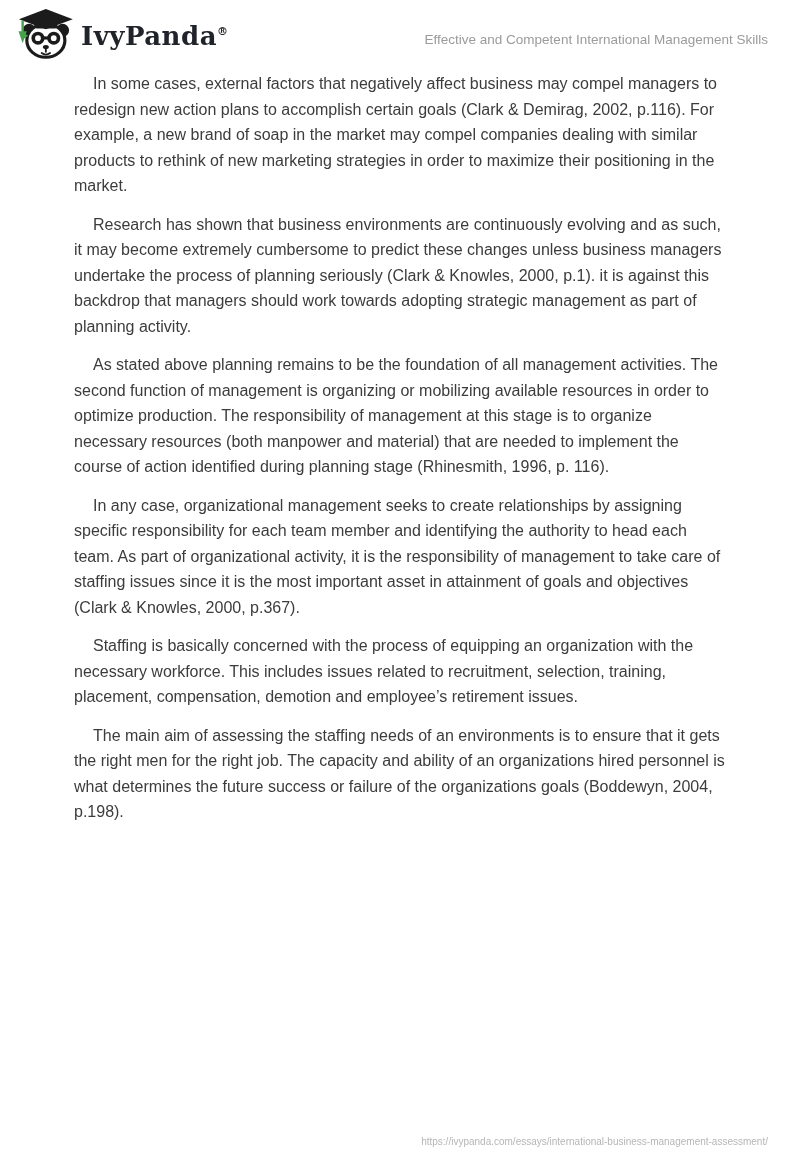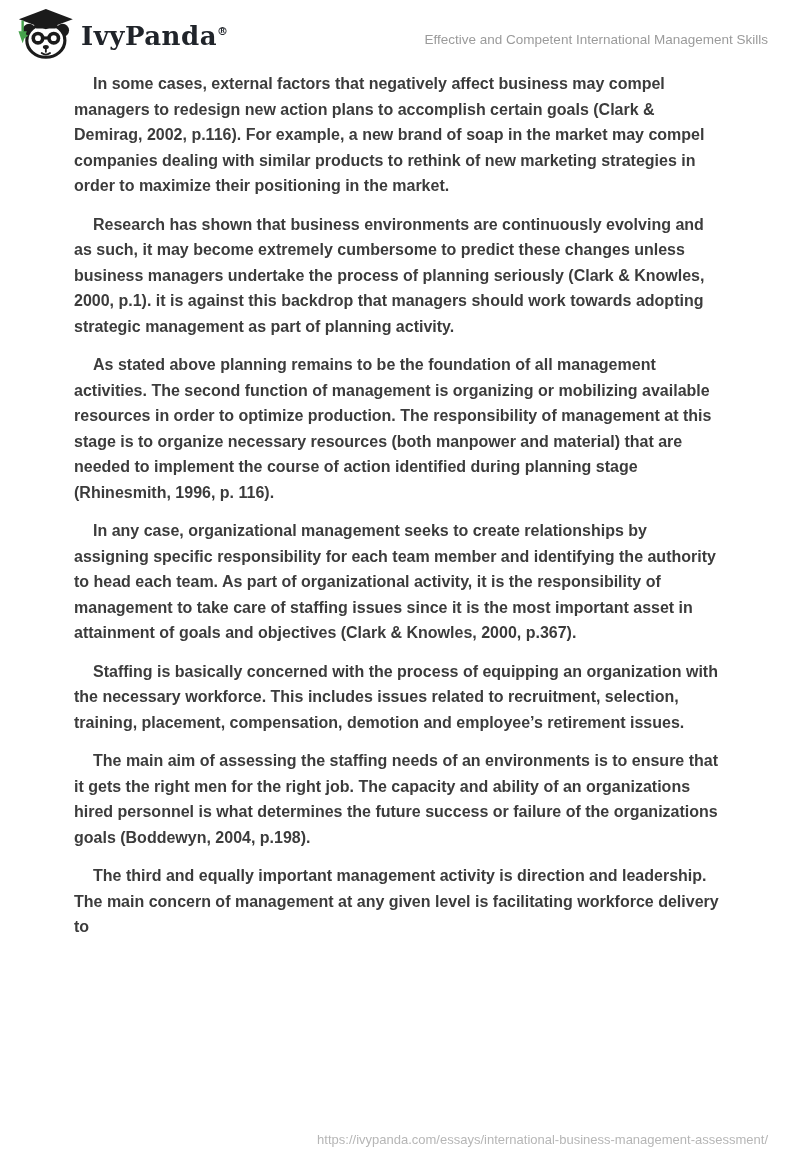--- a/index.html
+++ b/index.html
@@ -44,26 +44,26 @@
     top:71px; left:74px;
     width:652px;
   }
   .content p {
     font-size:16px;
     line-height:25.5px;
     color:#3c3c3c;
     margin-bottom:13px;
     text-align:left;
   }
-  .content p.indent { text-indent:19px;font-weight:bold; }
+  .content p.indent { text-indent:19px; }
   
   .footer {
     position:absolute;
     right:32px; bottom:13px;
-    font-size:13px;
+    font-size:10px;
     color:#b6b6b6;
   }
 </style>
 </head>
 <body>
 
 <div class="page">
 
   <div class="header">
     <div class="brand">
@@ -94,18 +94,17 @@
     <div class="doc-title">Effective and Competent International Management Skills</div>
   </div>
 
   <div class="content">
     <p class="indent">In some cases, external factors that negatively affect business may compel managers to redesign new action plans to accomplish certain goals (Clark &amp; Demirag, 2002, p.116). For example, a new brand of soap in the market may compel companies dealing with similar products to rethink of new marketing strategies in order to maximize their positioning in the market.</p>
     <p class="indent">Research has shown that business environments are continuously evolving and as such, it may become extremely cumbersome to predict these changes unless business managers undertake the process of planning seriously (Clark &amp; Knowles, 2000, p.1). it is against this backdrop that managers should work towards adopting strategic management as part of planning activity.</p>
     <p class="indent">As stated above planning remains to be the foundation of all management activities. The second function of management is organizing or mobilizing available resources in order to optimize production. The responsibility of management at this stage is to organize necessary resources (both manpower and material) that are needed to implement the course of action identified during planning stage (Rhinesmith, 1996, p. 116).</p>
     <p class="indent">In any case, organizational management seeks to create relationships by assigning specific responsibility for each team member and identifying the authority to head each team. As part of organizational activity, it is the responsibility of management to take care of staffing issues since it is the most important asset in attainment of goals and objectives (Clark &amp; Knowles, 2000, p.367).</p>
     <p class="indent">Staffing is basically concerned with the process of equipping an organization with the necessary workforce. This includes issues related to recruitment, selection, training, placement, compensation, demotion and employee’s retirement issues.</p>
     <p class="indent">The main aim of assessing the staffing needs of an environments is to ensure that it gets the right men for the right job. The capacity and ability of an organizations hired personnel is what determines the future success or failure of the organizations goals (Boddewyn, 2004, p.198).</p>
-    <p class="indent">The third and equally important management activity is direction and leadership. The main concern of management at any given level is facilitating workforce delivery to</p>
   </div>
 
   <div class="footer">https://ivypanda.com/essays/international-business-management-assessment/</div>
 
 </div>
 
 </body></html>

